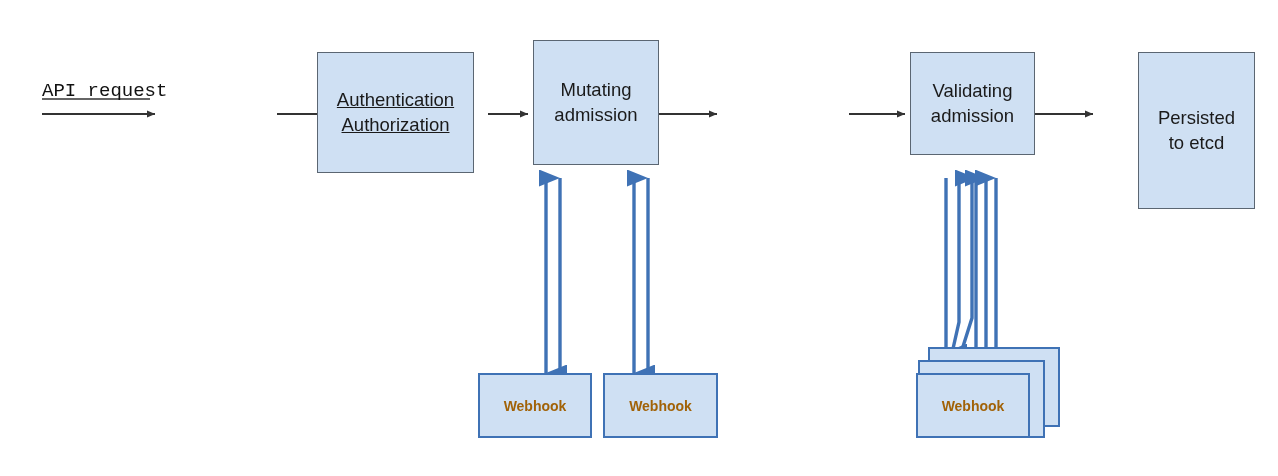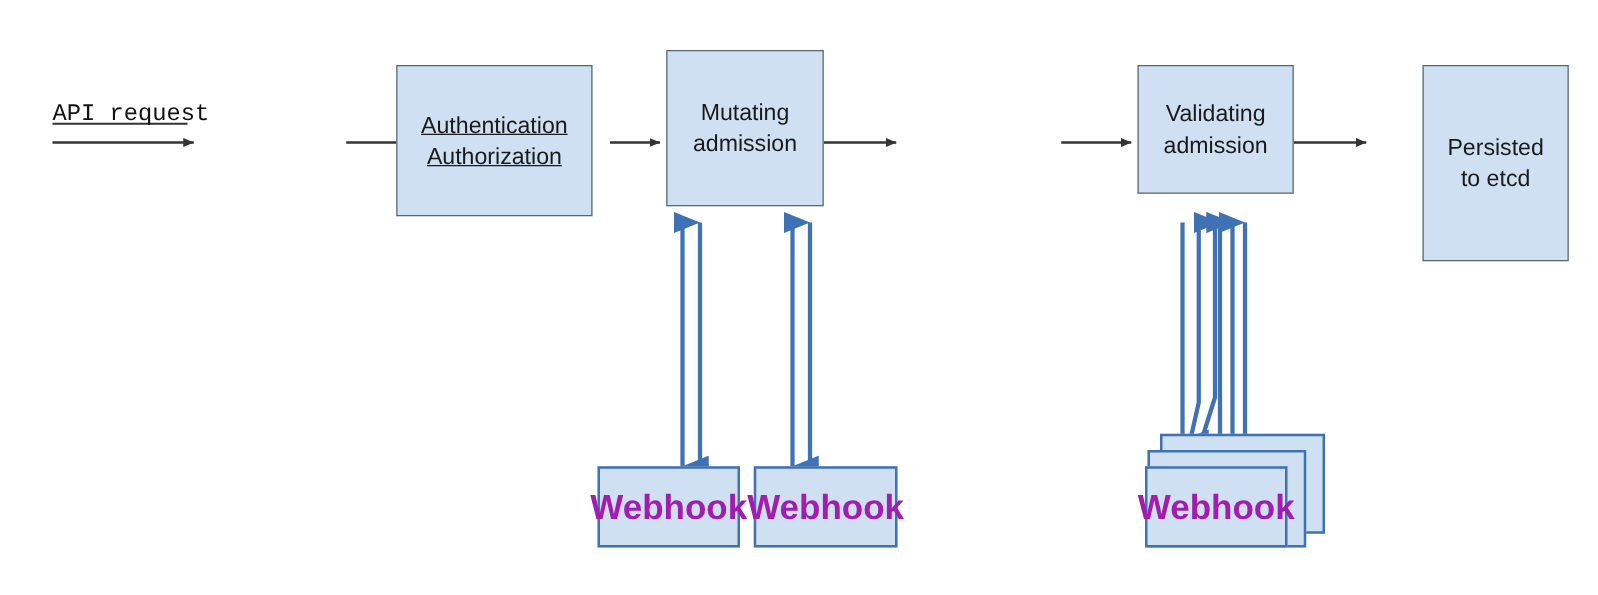--- a/index.html
+++ b/index.html
@@ -43,22 +43,22 @@
   }
   .webhook-box {
     position: absolute;
     box-sizing: border-box;
     background: #cfe0f3;
     border: 2px solid #3f72b5;
     display: flex;
     align-items: center;
     justify-content: center;
     text-align: right;
-    color: #a21caf;
-    font-size: 28px;
+    color: #a16207;
+    font-size: 14px;
     font-weight: bold;
     font-family: "Liberation Sans", sans-serif;
   }
   .webhook-stack-back {
     z-index: 2;
   }
   .webhook-stack-mid {
     z-index: 3;
   }
   .webhook-stack-front {

